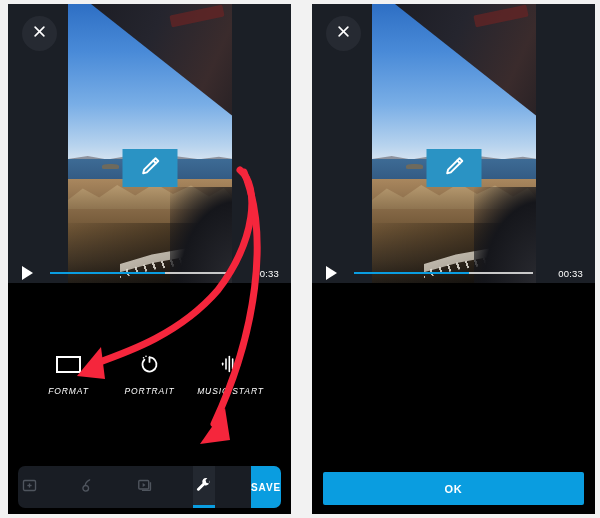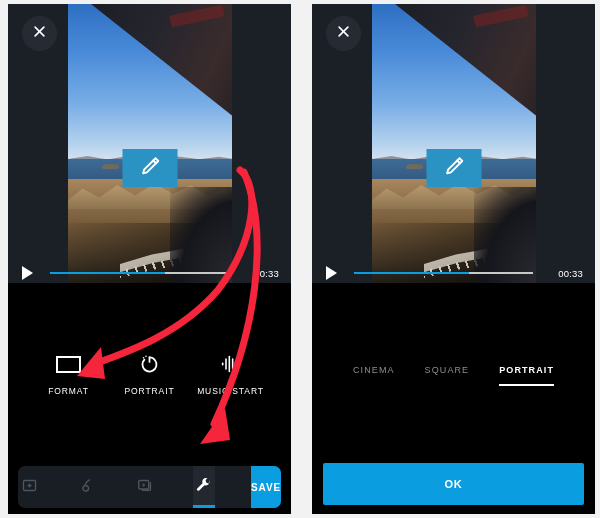--- a/index.html
+++ b/index.html
@@ -136,21 +136,21 @@
 
   
   .controls-area {
     position: absolute; left: 0; right: 0; top: 279px; bottom: 0;
     background: #000;
   }
 
   
   .tool-row {
     position: absolute; left: 0; right: 0; top: 68px;
-    display: flex; justify-content: space-around; padding: 0 20px;
+    display: flex; justify-content: space-around; padding: 0 20px; font-style: italic;
   }
   .tool-item { display: flex; flex-direction: column; align-items: center; width: 80px; }
   .tool-glyph { height: 26px; display: flex; align-items: center; justify-content: center; }
   .tool-label {
     margin-top: 9px; color: #fff; font-size: 8.5px; letter-spacing: .9px;
   }
   .rect-icon { width: 25px; height: 17px; border: 2px solid #fff; }
 
   
   .tabbar {
@@ -184,21 +184,21 @@
     color: #8e8e8e; font-size: 9px; letter-spacing: 1.1px;
     position: relative; padding-bottom: 11px;
   }
   .fmt.sel { color: #fff; font-weight: bold; }
   .fmt.sel:after {
     content: ""; position: absolute; left: 0; right: 0; bottom: 0;
     height: 2px; background: #fff;
   }
   .ok-btn {
     position: absolute; left: 11px; right: 11px; bottom: 9px;
-    height: 42px; background: #0a9de0; border-radius: 2px;
+    height: 33px; background: #0a9de0; border-radius: 2px;
     display: flex; align-items: center; justify-content: center;
     color: #fff; font-size: 11px; font-weight: bold; letter-spacing: .8px;
   }
 
   
   .arrows { position: absolute; inset: 0; pointer-events: none; }
 </style>
 </head>
 <body>
 
@@ -370,22 +370,17 @@
       <div class="player-bar">
         <div class="play-icon"></div>
         <div class="scrub-track">
           <div class="scrub-fill" style="width: 64%;"></div>
         </div>
         <div class="time-label">00:33</div>
       </div>
     </div>
 
     <div class="controls-area">
-      <div class="format-tabs">
-        <div class="fmt">CINEMA</div>
-        <div class="fmt">SQUARE</div>
-        <div class="fmt sel">PORTRAIT</div>
-      </div>
 
       <div class="ok-btn">OK</div>
     </div>
   </div>
 </div>
 
 </body></html>

